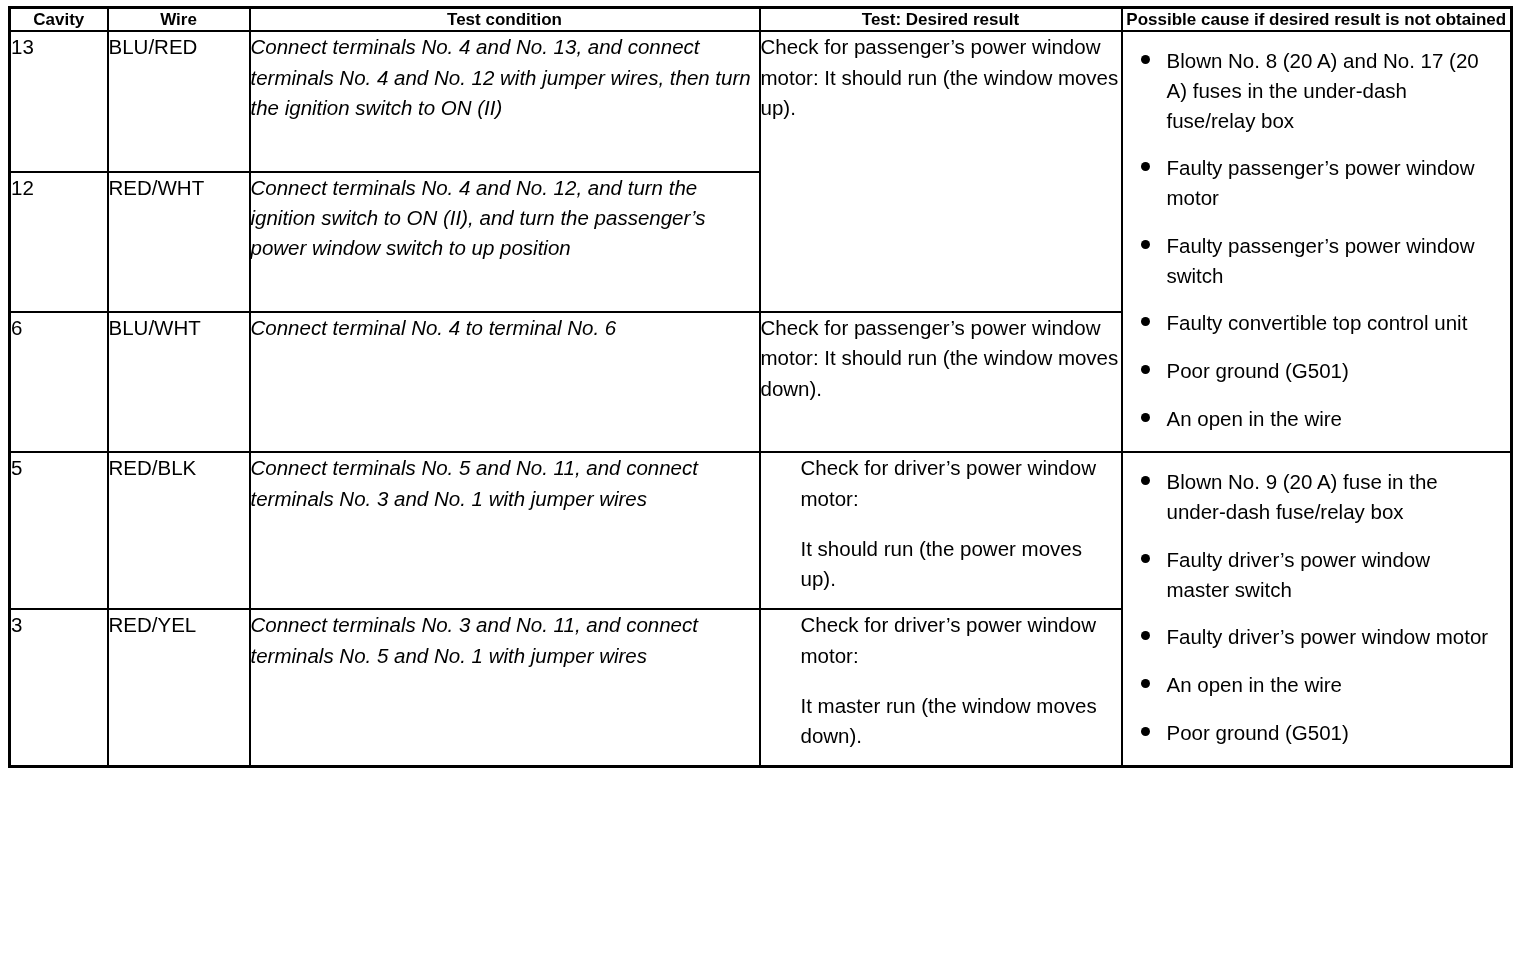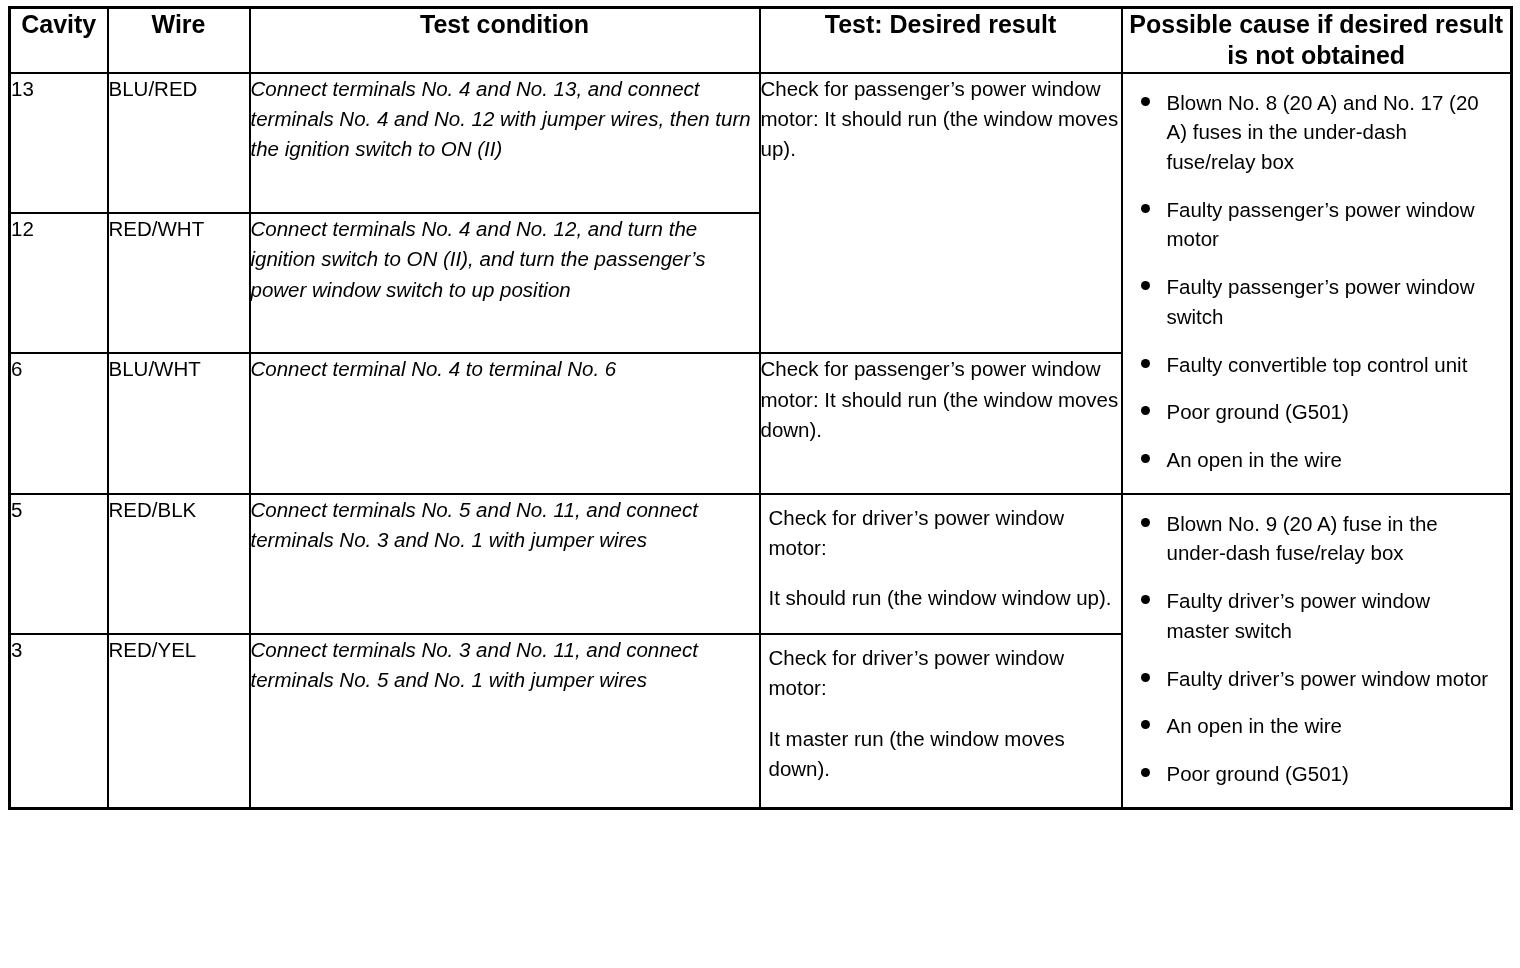--- a/index.html
+++ b/index.html
@@ -25,21 +25,21 @@
     margin: 6px 0 0 8px;
     border: 3px solid #000;
   }
   table.spec th, table.spec td {
     border: 2px solid #000;
     vertical-align: top;
     padding: 0;
   }
   th.hdr {
     text-align: center;
-    font-size: 25px;
+    font-size: 17px;
     font-weight: bold;
     padding: 14px 6px 16px 6px;
     line-height: 1.25;
     vertical-align: middle;
   }
   .c-cavity { width: 98px; }
   .c-wire   { width: 142px; }
   .c-cond   { width: 510px; }
   .c-res    { width: 362px; }
   .c-cause  { width: 390px; }
@@ -52,21 +52,21 @@
     text-align: left;
     padding: 12px 4px;
   }
   td.text {
     padding: 12px 14px 14px 14px;
     font-style: italic;
   }
   td.res {
     padding: 12px 14px 14px 14px;
   }
-  .para { margin: 8px; }
+  .para { margin: 0; padding-left: 40px; }
   .para + .para { margin-top: 20px; }
 
   ul.causes {
     list-style: none;
     margin: 0;
     padding: 14px 12px 14px 10px;
   }
   ul.causes li {
     position: relative;
     padding-left: 34px;
@@ -142,21 +142,21 @@
         <td class="cell text">Connect terminal No. 4 to terminal No. 6</td>
         <td class="cell res">Check for passenger’s power window motor: It should run (the window moves down).</td>
       </tr>
 
       <tr>
         <td class="cell center">5</td>
         <td class="cell center">RED/BLK</td>
         <td class="cell text">Connect terminals No. 5 and No. 11, and connect terminals No. 3 and No. 1 with jumper wires</td>
         <td class="cell res">
           <p class="para">Check for driver’s power window motor:</p>
-          <p class="para">It should run (the window window up).</p>
+          <p class="para">It should run (the power moves up).</p>
         </td>
         <td class="cell span-mid" rowspan="2">
           <ul class="causes">
             <li><span class="bullet"></span><span>Blown No. 9 (20 A) fuse in the under-dash fuse/relay box</span></li>
             <li><span class="bullet"></span><span>Faulty driver’s power window master switch</span></li>
             <li><span class="bullet"></span><span>Faulty driver’s power window motor</span></li>
             <li><span class="bullet"></span><span>An open in the wire</span></li>
             <li><span class="bullet"></span><span>Poor ground (G501)</span></li>
           </ul>
         </td>

